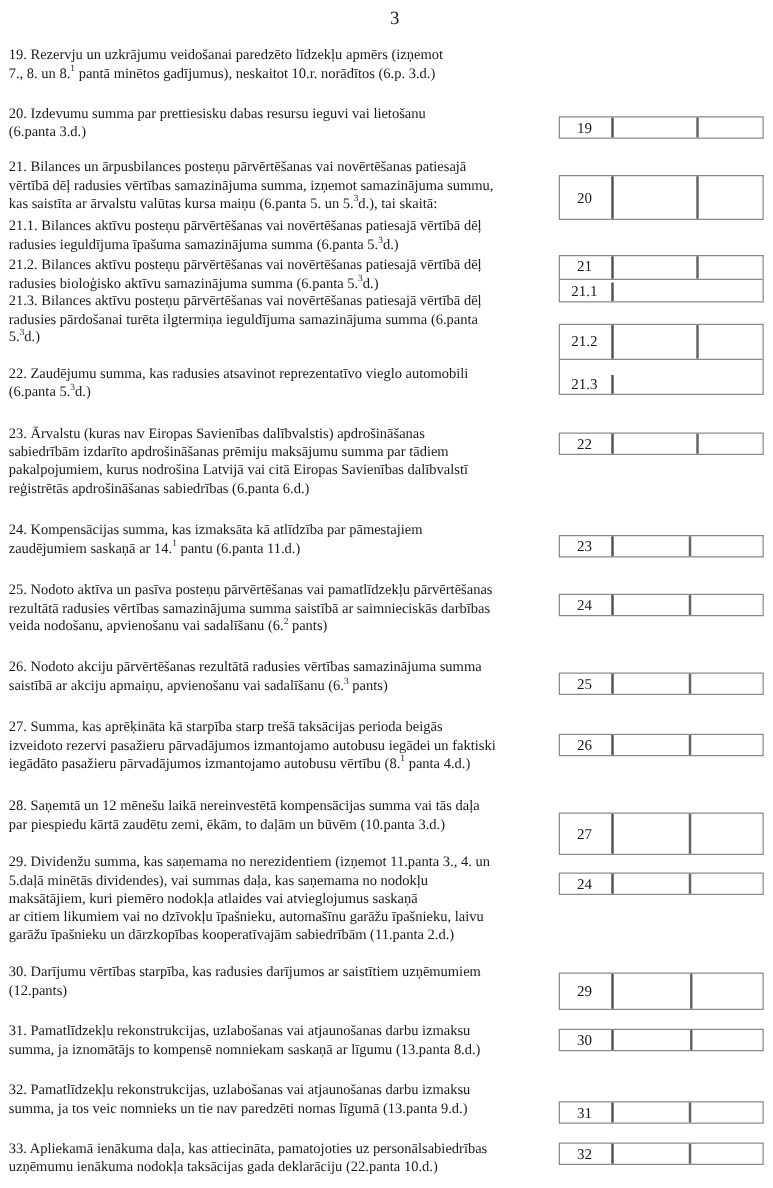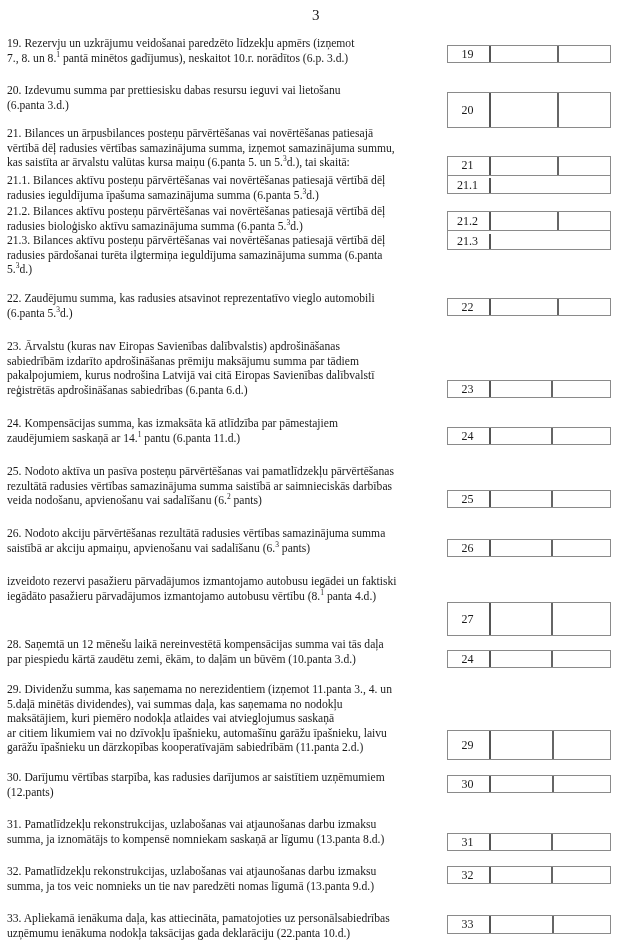--- a/index.html
+++ b/index.html
@@ -3,21 +3,21 @@
 <meta charset="utf-8">
 <style>
   html,body{margin:0;padding:0;background:#fff;}
   body{width:618px;height:950px;position:relative;overflow:hidden;
        font-family:"Liberation Serif","DejaVu Serif",serif;color:#1a1a1a;}
   .pnum{position:absolute;left:312px;top:7px;font-size:15px;}
   .item{position:absolute;left:7px;width:430px;font-size:11.6px;line-height:14.6px;}
   .item .ln{display:block;white-space:nowrap;}
   sup{font-size:7.5px;line-height:0;vertical-align:5px;}
   .box{position:absolute;left:447px;width:164px;border:1.5px solid #8a8a8a;box-sizing:border-box;
-       display:flex;flex-direction:column;}
+       display:flex;flex-direction:column;margin-top:48px;}
   .brow{display:flex;flex:1;}
   .brow + .brow{border-top:1.5px solid #8a8a8a;align-items:flex-end;}
   .lab{width:43px;border-right:2px solid #555;font-size:12px;display:flex;align-items:center;
        justify-content:center;padding-right:2px;box-sizing:border-box;}
   .c1{width:66px;border-right:2px solid #666;}
   .c2{flex:1;}
   .b30 .c1{width:61px;}
   .b23 .c1,.b24 .c1,.b25 .c1,.b26 .c1,.b27 .c1,.b28 .c1,.b31 .c1,.b32 .c1{width:60px;}
   .b29 .c1,.b33 .c1{width:61px;}
 </style>
@@ -69,20 +69,21 @@
 <div class="item" style="top:465px">
     <span class="ln">25. Nodoto aktīva un pasīva posteņu pārvērtēšanas vai pamatlīdzekļu pārvērtēšanas</span>
     <span class="ln">rezultātā radusies vērtības samazinājuma summa saistībā ar saimnieciskās darbības</span>
     <span class="ln">veida nodošanu, apvienošanu vai sadalīšanu (6.<sup>2</sup> pants)</span>
   </div>
 <div class="item" style="top:527px">
     <span class="ln">26. Nodoto akciju pārvērtēšanas rezultātā radusies vērtības samazinājuma summa</span>
     <span class="ln">saistībā ar akciju apmaiņu, apvienošanu vai sadalīšanu (6.<sup>3</sup> pants)</span>
   </div>
 <div class="item" style="top:575px">
+    <span class="ln">27. Summa, kas aprēķināta kā starpība starp trešā taksācijas perioda beigās</span>
     <span class="ln">izveidoto rezervi pasažieru pārvadājumos izmantojamo autobusu iegādei un faktiski</span>
     <span class="ln">iegādāto pasažieru pārvadājumos izmantojamo autobusu vērtību  (8.<sup>1</sup> panta  4.d.)</span>
   </div>
 <div class="item" style="top:638px">
     <span class="ln">28. Saņemtā un 12 mēnešu laikā nereinvestētā kompensācijas summa vai tās daļa</span>
     <span class="ln">par piespiedu kārtā zaudētu zemi, ēkām, to daļām un būvēm (10.panta 3.d.)</span>
   </div>
 <div class="item" style="top:683px">
     <span class="ln">29. Dividenžu summa, kas saņemama no nerezidentiem (izņemot 11.panta 3., 4. un</span>
     <span class="ln">5.daļā minētās dividendes), vai summas daļa, kas saņemama no nodokļu</span>
@@ -126,21 +127,21 @@
       <div class="lab">21</div>
       <div class="c1"></div>
       <div class="c2"></div>
     </div>
     <div class="brow">
       <div class="lab">21.1</div>
       <div class="c1"></div>
       <div class="c2"></div>
     </div>
   </div>
-<div class="box b212" style="top:211px;height:39px">
+<div class="box b212" style="top:211px;height:57px">
     <div class="brow">
       <div class="lab">21.2</div>
       <div class="c1"></div>
       <div class="c2"></div>
     </div>
     <div class="brow">
       <div class="lab">21.3</div>
       <div class="c1"></div>
       <div class="c2"></div>
     </div>

